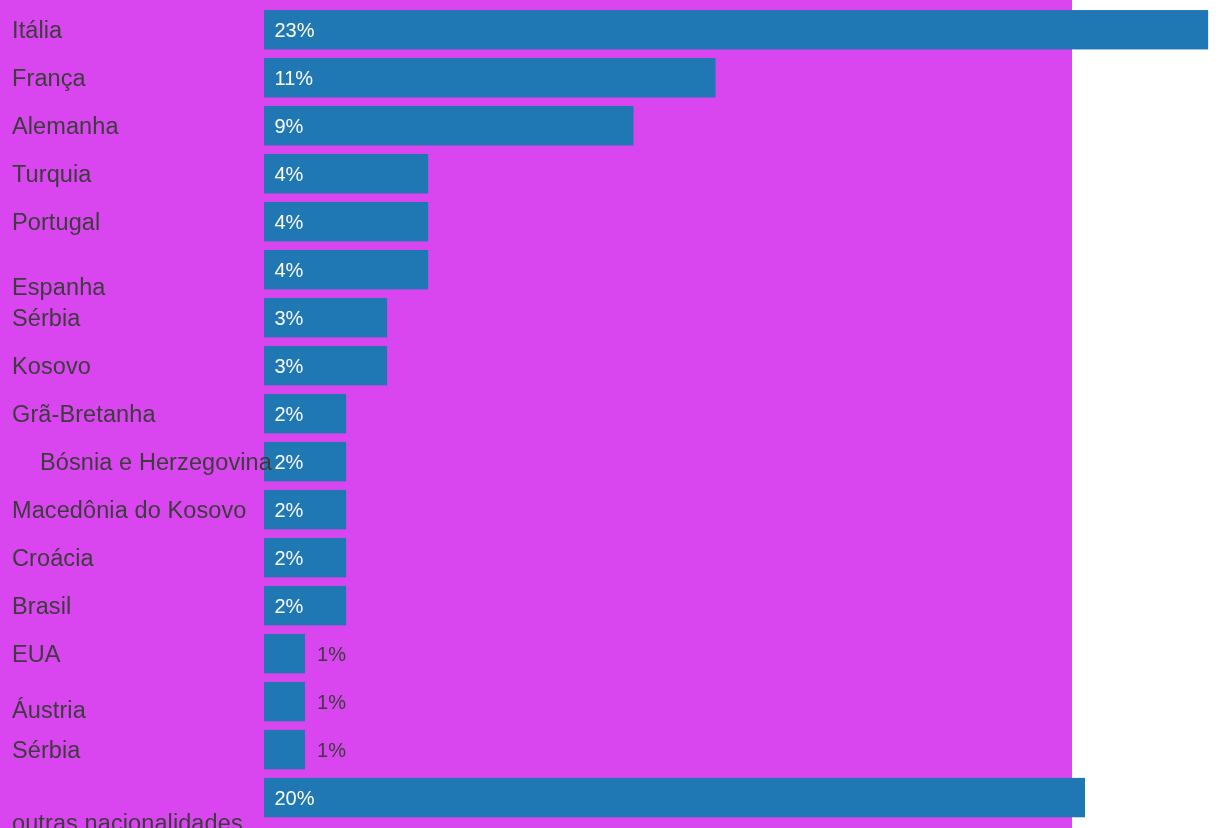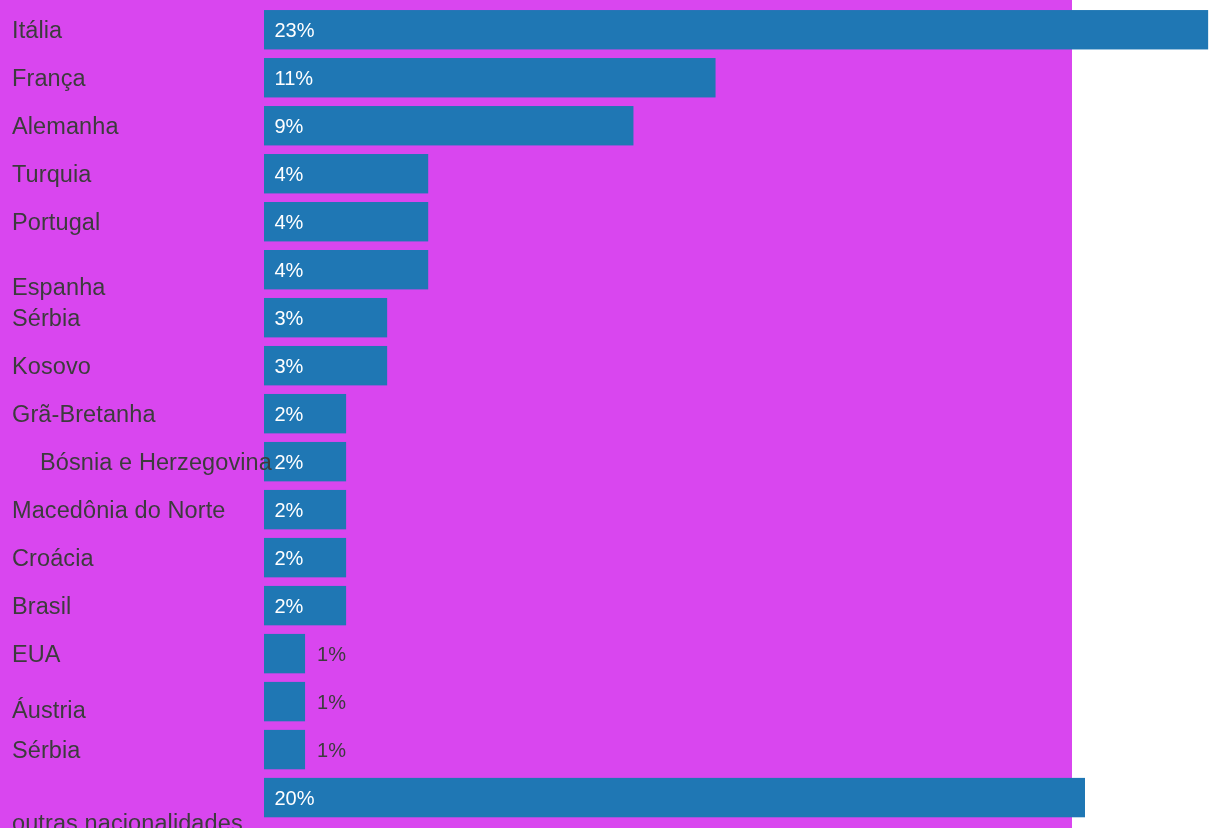--- a/index.html
+++ b/index.html
@@ -104,21 +104,21 @@
   </div>
   <div class="row">
     <div class="cat-label" style="top: 398.97px; color: rgb(60, 60, 60);">Grã-Bretanha</div>
     <div class="bar-label inside" style="top: 398.67px; left: 274.5px; color: rgb(255, 255, 255);">2%</div>
   </div>
   <div class="row">
     <div class="cat-label" style="top: 446.96px; color: rgb(60, 60, 60); margin-left: 28px;">Bósnia e Herzegovina</div>
     <div class="bar-label inside" style="top: 446.66px; left: 274.5px; color: rgb(255, 255, 255);">2%</div>
   </div>
   <div class="row">
-    <div class="cat-label" style="top: 494.95px; color: rgb(60, 60, 60);">Macedônia do Norte</div>
+    <div class="cat-label" style="top: 494.95px; color: rgb(60, 60, 60);">Macedônia do Kosovo</div>
     <div class="bar-label inside" style="top: 494.65px; left: 274.5px; color: rgb(255, 255, 255);">2%</div>
   </div>
   <div class="row">
     <div class="cat-label" style="top: 542.94px; color: rgb(60, 60, 60);">Croácia</div>
     <div class="bar-label inside" style="top: 542.64px; left: 274.5px; color: rgb(255, 255, 255);">2%</div>
   </div>
   <div class="row">
     <div class="cat-label" style="top: 590.93px; color: rgb(60, 60, 60);">Brasil</div>
     <div class="bar-label inside" style="top: 590.63px; left: 274.5px; color: rgb(255, 255, 255);">2%</div>
   </div>

